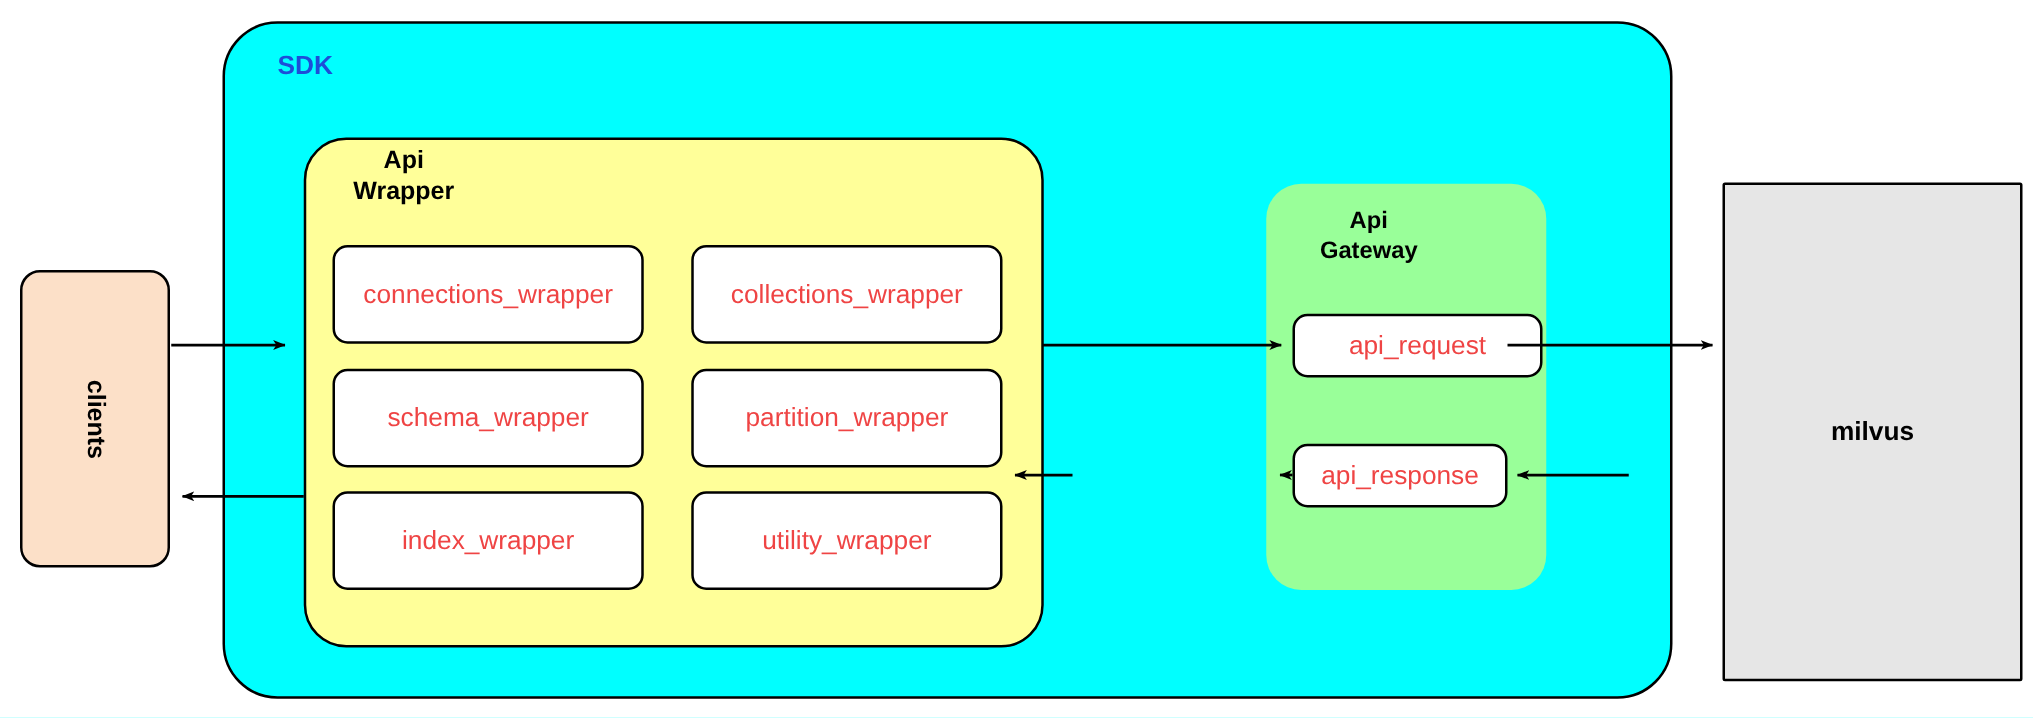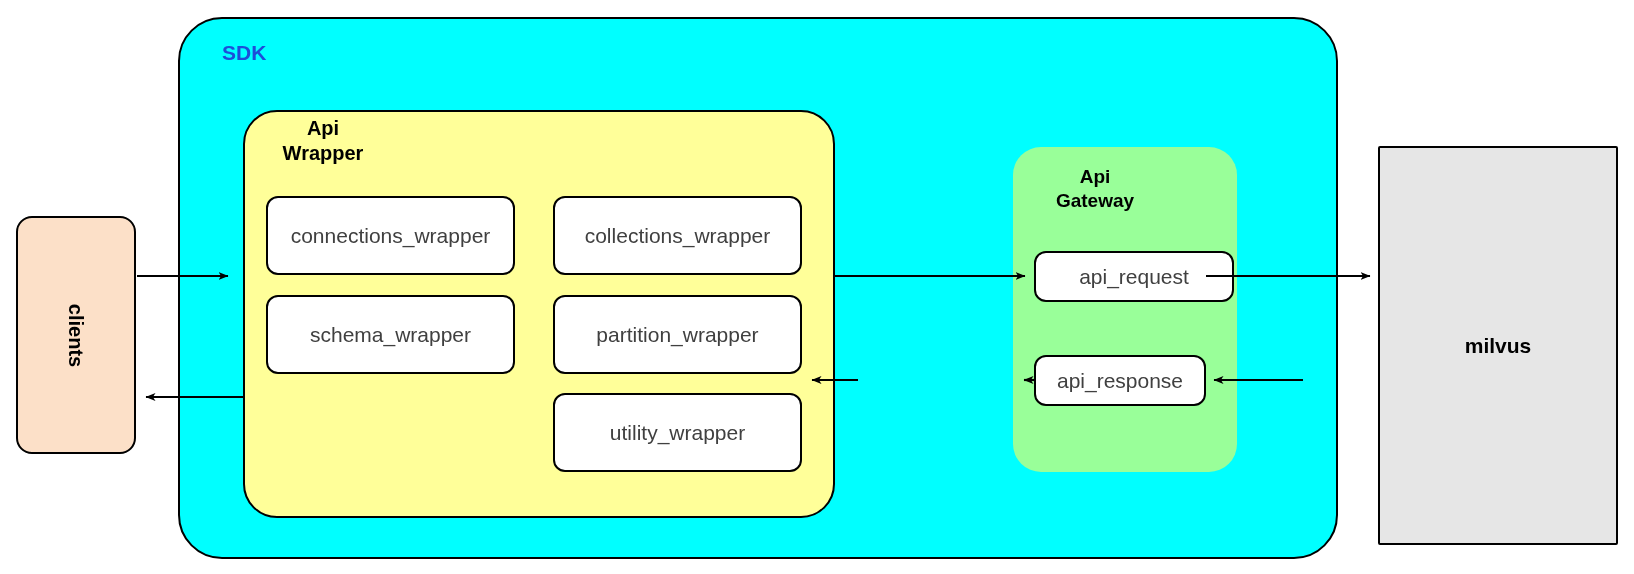--- a/index.html
+++ b/index.html
@@ -86,21 +86,21 @@
     width: 130px;
     text-align: center;
   }
 
   
   .leaf {
     background: #ffffff;
     border: 2px solid #000000;
     border-radius: 12px;
     font-size: 21px;
-    color: #404040;
+    color: #ef4444;
     white-space: nowrap;
     text-align: center;
   }
 
   
   .clients-box {
     left: 16px;
     top: 216px;
     width: 120px;
     height: 238px;
@@ -149,20 +149,21 @@
   <div class="sdk-label">SDK</div>
 
   <div class="node apiwrapper-box"></div>
   <div class="apiwrapper-label">
     <div>Api</div>
     <div>Wrapper</div>
   </div>
 
   <div class="node leaf" style="left:266px;top:196px;width:249px;height:79px;">connections_wrapper</div>
   <div class="node leaf" style="left:266px;top:295px;width:249px;height:79px;">schema_wrapper</div>
+  <div class="node leaf" style="left:266px;top:393px;width:249px;height:79px;">index_wrapper</div>
 
   <div class="node leaf" style="left:553px;top:295px;width:249px;height:79px;">partition_wrapper</div>
   <div class="node leaf" style="left:553px;top:196px;width:249px;height:79px;">collections_wrapper</div>
   <div class="node leaf" style="left:553px;top:393px;width:249px;height:79px;">utility_wrapper</div>
 
 
   <div class="node apigateway-box"></div>
   <div class="apigateway-label">
     <div>Api</div>
     <div>Gateway</div>

